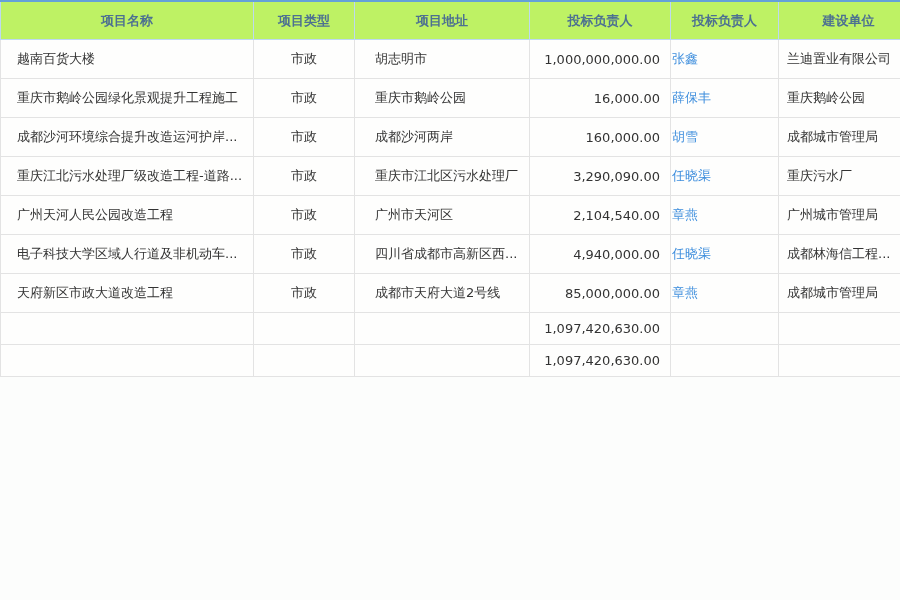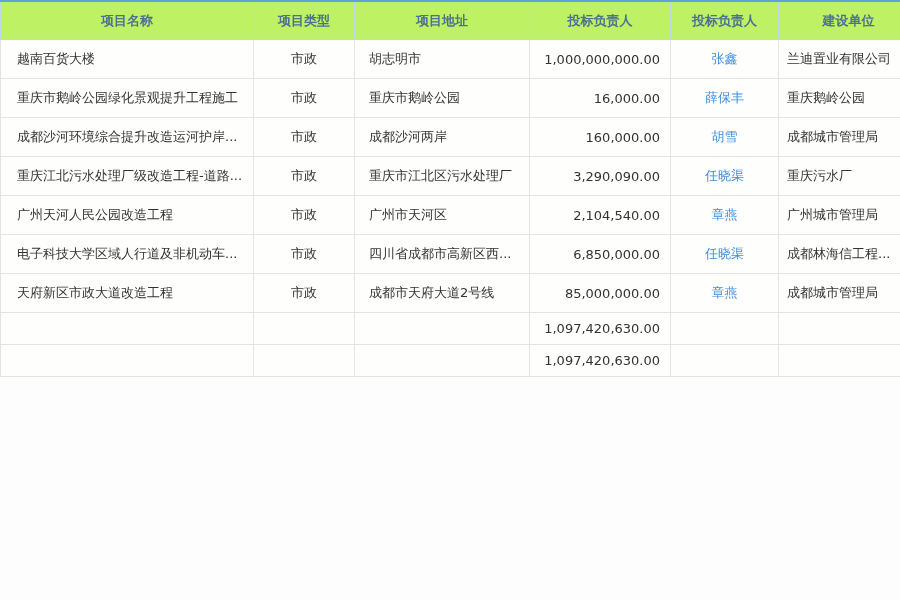--- a/index.html
+++ b/index.html
@@ -46,23 +46,23 @@
   }
   table.grid tr.total td { height: 29px; }
   .col-name    { width: 250px; }
   .col-type    { width: 98px; }
   .col-address { width: 172px; }
   .col-amount  { width: 138px; }
   .col-leader  { width: 105px; }
   .col-builder { width: 137px; }
   td.col-name    { text-align: left;  padding-left: 16px; }
   td.col-type    { text-align: center; }
-  td.col-address { text-align: left;  padding-left: 14px; }
+  td.col-address { text-align: left;  padding-left: 20px; }
   td.col-amount  { text-align: right; padding-right: 10px; }
-  td.col-leader  { text-align: center; }
+  td.col-leader  { }
   td.col-builder { text-align: left;  padding-left: 8px; }
   .leader-link {
     color: #3e8edd;
     cursor: pointer;
   }
   .footer-logo {
     position: absolute;
     right: 8px;
     bottom: 10px;
     display: flex;
@@ -139,21 +139,21 @@
           <td class="col-type">市政</td>
           <td class="col-address">广州市天河区</td>
           <td class="col-amount">2,104,540.00</td>
           <td class="col-leader"><span class="leader-link">章燕</span></td>
           <td class="col-builder">广州城市管理局</td>
         </tr>
         <tr>
           <td class="col-name">电子科技大学区域人行道及非机动车...</td>
           <td class="col-type">市政</td>
           <td class="col-address">四川省成都市高新区西...</td>
-          <td class="col-amount">6,850,000.00</td>
+          <td class="col-amount">4,940,000.00</td>
           <td class="col-leader"><span class="leader-link">任晓渠</span></td>
           <td class="col-builder">成都林海信工程...</td>
         </tr>
         <tr>
           <td class="col-name">天府新区市政大道改造工程</td>
           <td class="col-type">市政</td>
           <td class="col-address">成都市天府大道2号线</td>
           <td class="col-amount">85,000,000.00</td>
           <td class="col-leader"><span class="leader-link">章燕</span></td>
           <td class="col-builder">成都城市管理局</td>

